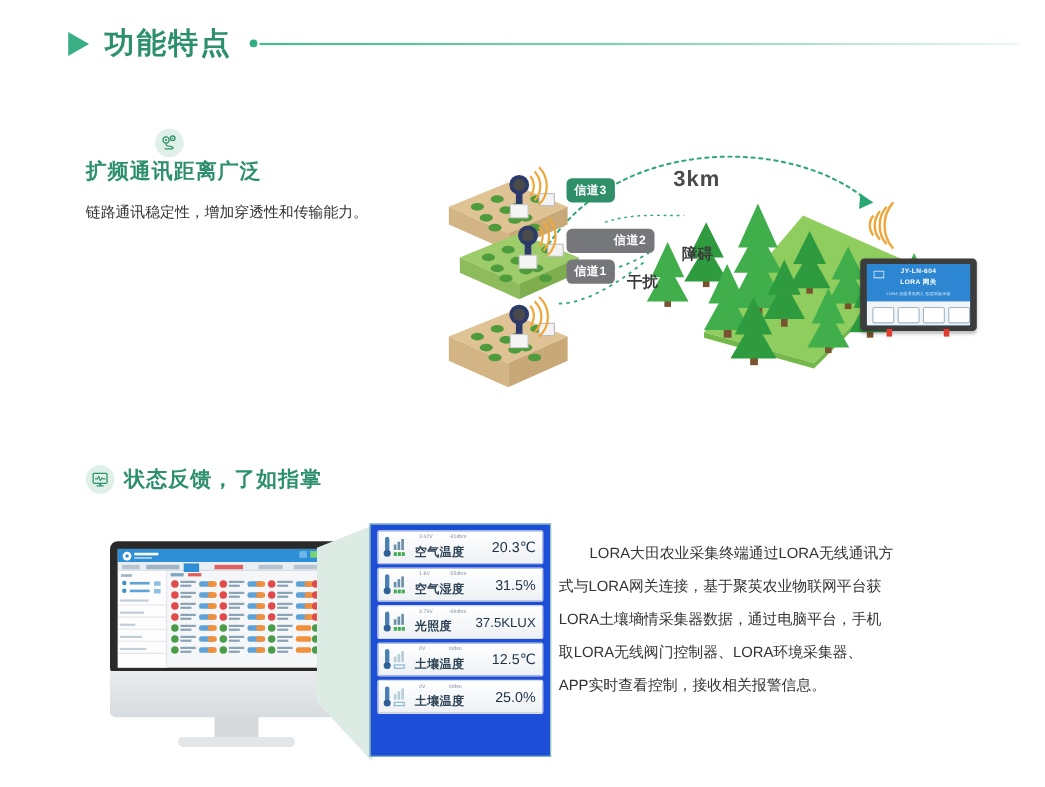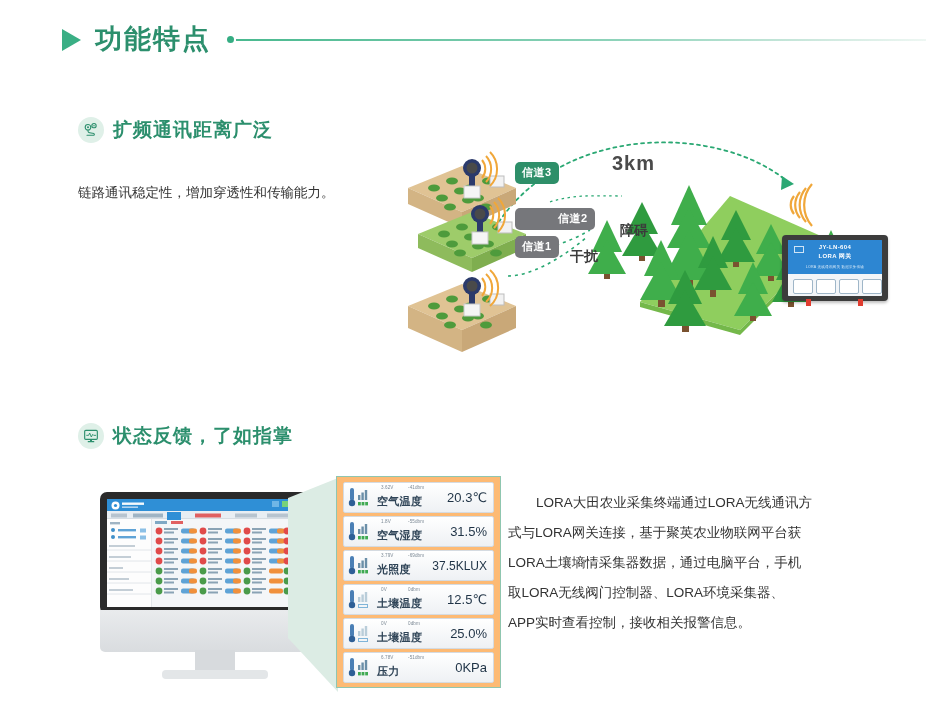--- a/index.html
+++ b/index.html
@@ -116,21 +116,21 @@
   }
   .mon-stand { position:absolute; left:95px; top:158px; width:40px; height:24px; background:#d7dadd; }
   .mon-base { position:absolute; left:62px; top:178px; width:106px; height:9px; background:#e3e6e8; border-radius:4px; }
 
   
   .wedge { position:absolute; left:288px; top:470px; }
 
   
   .panel {
     position:absolute; left:336px; top:476px; width:165px; height:212px;
-    border:1.5px solid #8fc6b0; background:#fdba74; padding:5px 6px;
+    border:1.5px solid #8fc6b0; background:#1d4ed8; padding:5px 6px;
   }
   .srow {
     display:flex; align-items:center; height:31px; margin-bottom:3px;
     background:linear-gradient(to bottom,#ffffff,#eef1f4);
     border:1px solid #d5dbe1; border-radius:2px; padding:0 4px;
   }
   .srow:last-child { margin-bottom:0; }
   .s-ic { display:flex; align-items:flex-end; margin-right:3px; }
   .s-mid { flex:1; position:relative; height:100%; }
   .s-volt {
@@ -153,21 +153,21 @@
 
 <div id="page">
 
   <div class="sec-head">
     <div class="tri"></div>
     <div class="sec-title">功能特点</div>
     <div class="head-dot"></div>
     <div class="head-line"></div>
   </div>
 
-  <div class="sub" style="left:78px; top:117px;">
+  <div class="sub" style="left:78px; top:117px;flex-direction:column;">
     <div class="sub-ic">
       <svg width="16" height="16" viewBox="0 0 24 24">
         <circle cx="7.5" cy="8" r="4.2" fill="none" stroke="#2c8f6d" stroke-width="1.7"></circle>
         <circle cx="7.5" cy="8" r="1.5" fill="#2c8f6d"></circle>
         <circle cx="16.5" cy="5.5" r="3.2" fill="none" stroke="#2c8f6d" stroke-width="1.7"></circle>
         <circle cx="16.5" cy="5.5" r="1.1" fill="#2c8f6d"></circle>
         <path d="M7.5 13 C7 17 12 16 15 17 C18 18 18 20 14 20 L6 20" fill="none" stroke="#2c8f6d" stroke-width="1.6" stroke-linecap="round"></path>
       </svg>
     </div>
     <div class="sub-title">扩频通讯距离广泛</div>
@@ -761,40 +761,20 @@
         </svg>
       </span>
       <span class="s-mid">
         <span class="s-volt">0V</span>
         <span class="s-dbm">0dbm</span>
         <span class="s-name">土壤温度</span>
       </span>
       <span class="s-val">25.0%</span>
     </div>
 
-    <div class="srow">
-      <span class="s-ic">
-        <svg width="24" height="21" viewBox="0 0 24 21">
-          <rect x="2" y="1" width="4" height="13" rx="2" fill="#4a7fb5"></rect>
-          <circle cx="4" cy="16" r="3.2" fill="#2e5f96"></circle>
-          <rect x="10" y="8" width="2.4" height="5" fill="#6b8fa8"></rect>
-          <rect x="13.4" y="5.5" width="2.4" height="7.5" fill="#6b8fa8"></rect>
-          <rect x="16.8" y="3" width="2.4" height="10" fill="#6b8fa8"></rect>
-          <rect x="10" y="15" width="2.8" height="3.4" fill="#3faa52"></rect>
-          <rect x="13.6" y="15" width="2.8" height="3.4" fill="#3faa52"></rect>
-          <rect x="17.2" y="15" width="2.8" height="3.4" fill="#3faa52"></rect>
-        </svg>
-      </span>
-      <span class="s-mid">
-        <span class="s-volt">6.78V</span>
-        <span class="s-dbm">-51dbm</span>
-        <span class="s-name">压力</span>
-      </span>
-      <span class="s-val">0KPa</span>
-    </div>
   </div>
 
   <div class="para" style="left:508px; top:488px; width:345px;">
     <div class="ind">LORA大田农业采集终端通过LORA无线通讯方</div>
     <div>式与LORA网关连接，基于聚英农业物联网平台获</div>
     <div>LORA土壤墒情采集器数据，通过电脑平台，手机</div>
     <div>取LORA无线阀门控制器、LORA环境采集器、</div>
     <div>APP实时查看控制，接收相关报警信息。</div>
   </div>
 

